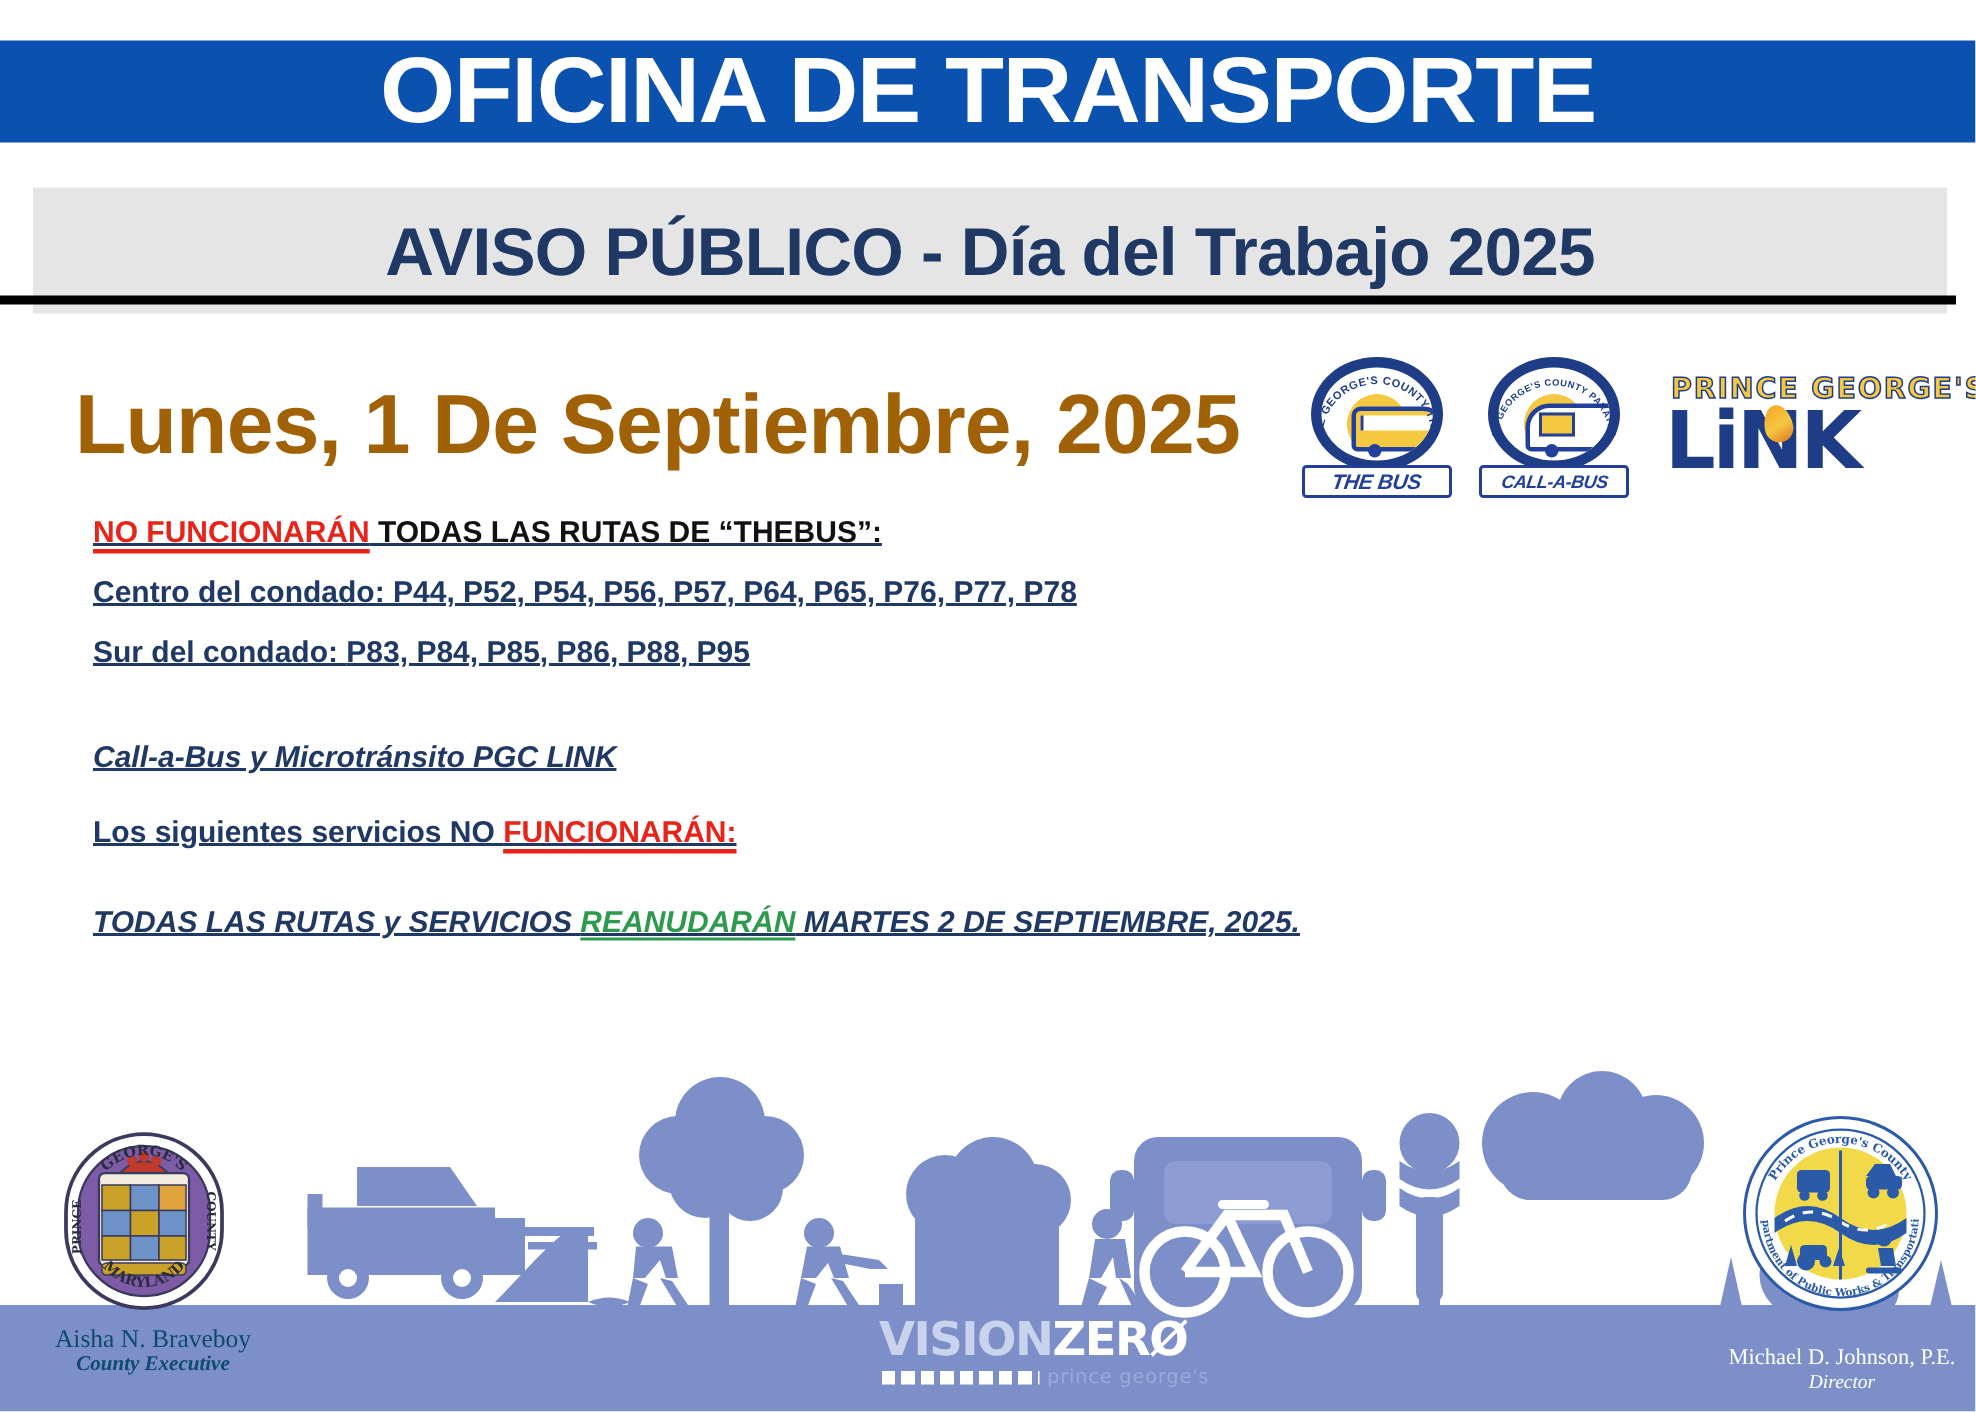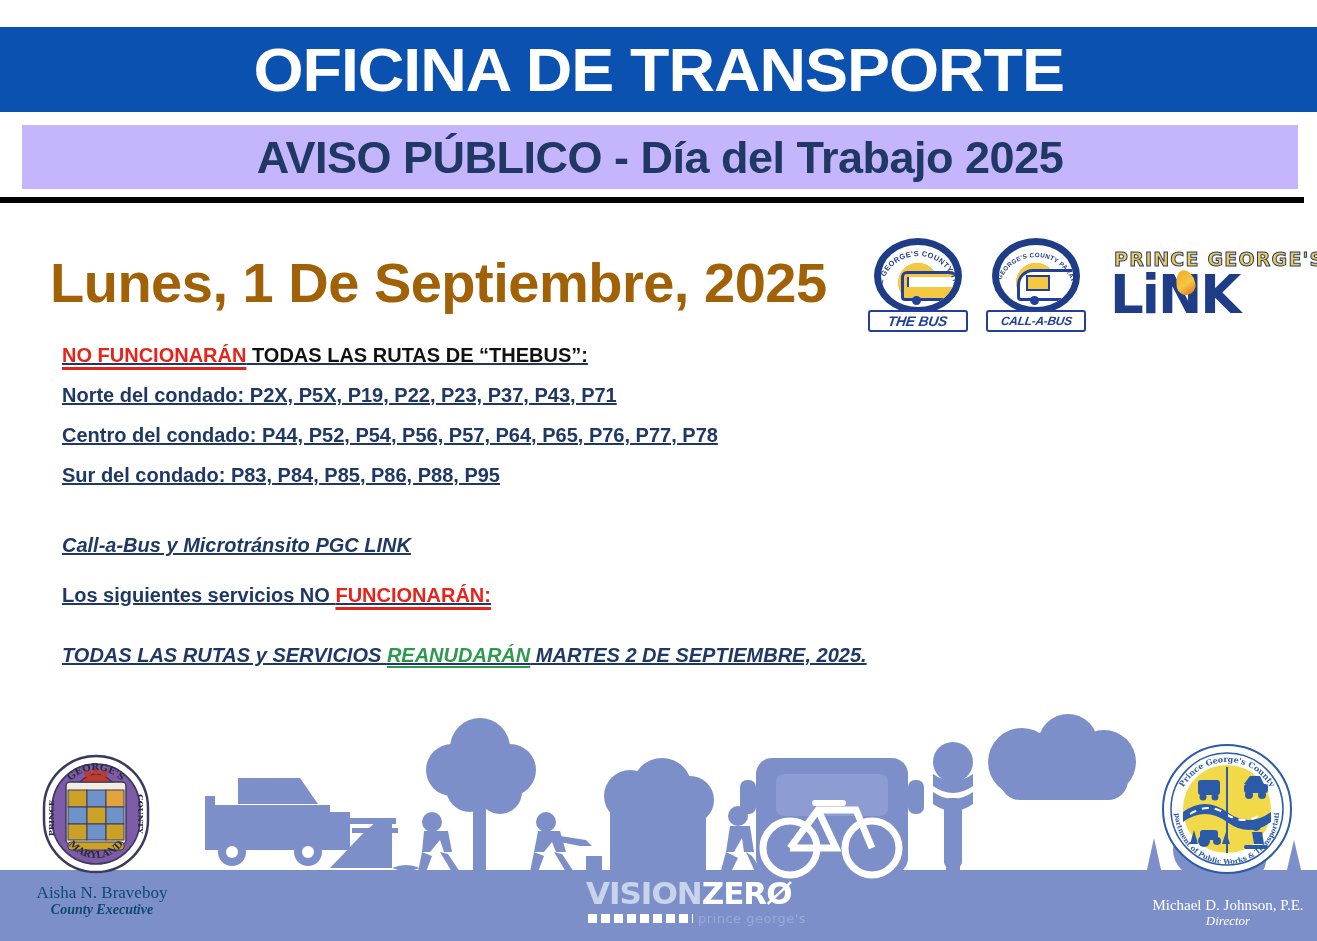--- a/index.html
+++ b/index.html
@@ -5,33 +5,33 @@
   html,body{margin:0;padding:0;}
   body{
     width:1317px;height:941px;
     background:#ffffff;
     font-family:"Liberation Sans", sans-serif;
     position:relative;overflow:hidden;
   }
 
   
   .hdr-blue{
-    position:absolute;left:0;top:27px;width:1317px;height:85px;
+    position:absolute;left:0;top:27px;width:1317px;height:68px;
     background:#0B51AF;
     display:flex;align-items:center;justify-content:center;
   }
   .hdr-blue .t{
     color:#ffffff;font-weight:bold;font-size:62px;line-height:1;
     letter-spacing:-1px;
     transform:scaleX(1.04);
     white-space:nowrap;
   }
   .hdr-yellow{
-    position:absolute;left:22px;top:125px;width:1276px;height:64px;
-    background:#c4b5fd;
+    position:absolute;left:22px;top:125px;width:1276px;height:84px;
+    background:#e5e5e5;
     display:flex;align-items:center;justify-content:center;
   }
   .hdr-yellow .t{
     color:#1F3864;font-weight:bold;font-size:45px;line-height:1;
     letter-spacing:-0.5px;white-space:nowrap;
   }
   .hdr-rule{
     position:absolute;left:0;top:197px;width:1304px;height:6px;background:#000000;
   }
 
@@ -265,23 +265,20 @@
 </div>
 
 <div class="date-title">Lunes, 1 De Septiembre, 2025</div>
 
 <div class="copy">
 
   <div class="line">
     <span class="red-u">NO FUNCIONARÁN</span><span class="blk"> TODAS LAS RUTAS DE “THEBUS”:</span>
   </div>
 
-  <div class="line">
-    <span>Norte del condado: </span><span>P2X, P5X, P19, P22, P23, P37, P43, P71</span>
-  </div>
 
   <div class="line">
     <span>Centro del condado: </span><span>P44, P52, P54, P56, P57, P64, P65, P76, P77, P78</span>
   </div>
 
   <div class="line gap">
     <span>Sur del condado: </span><span>P83, P84, P85, P86, P88, P95</span>
   </div>
 
   <div class="line spacer"></div>

